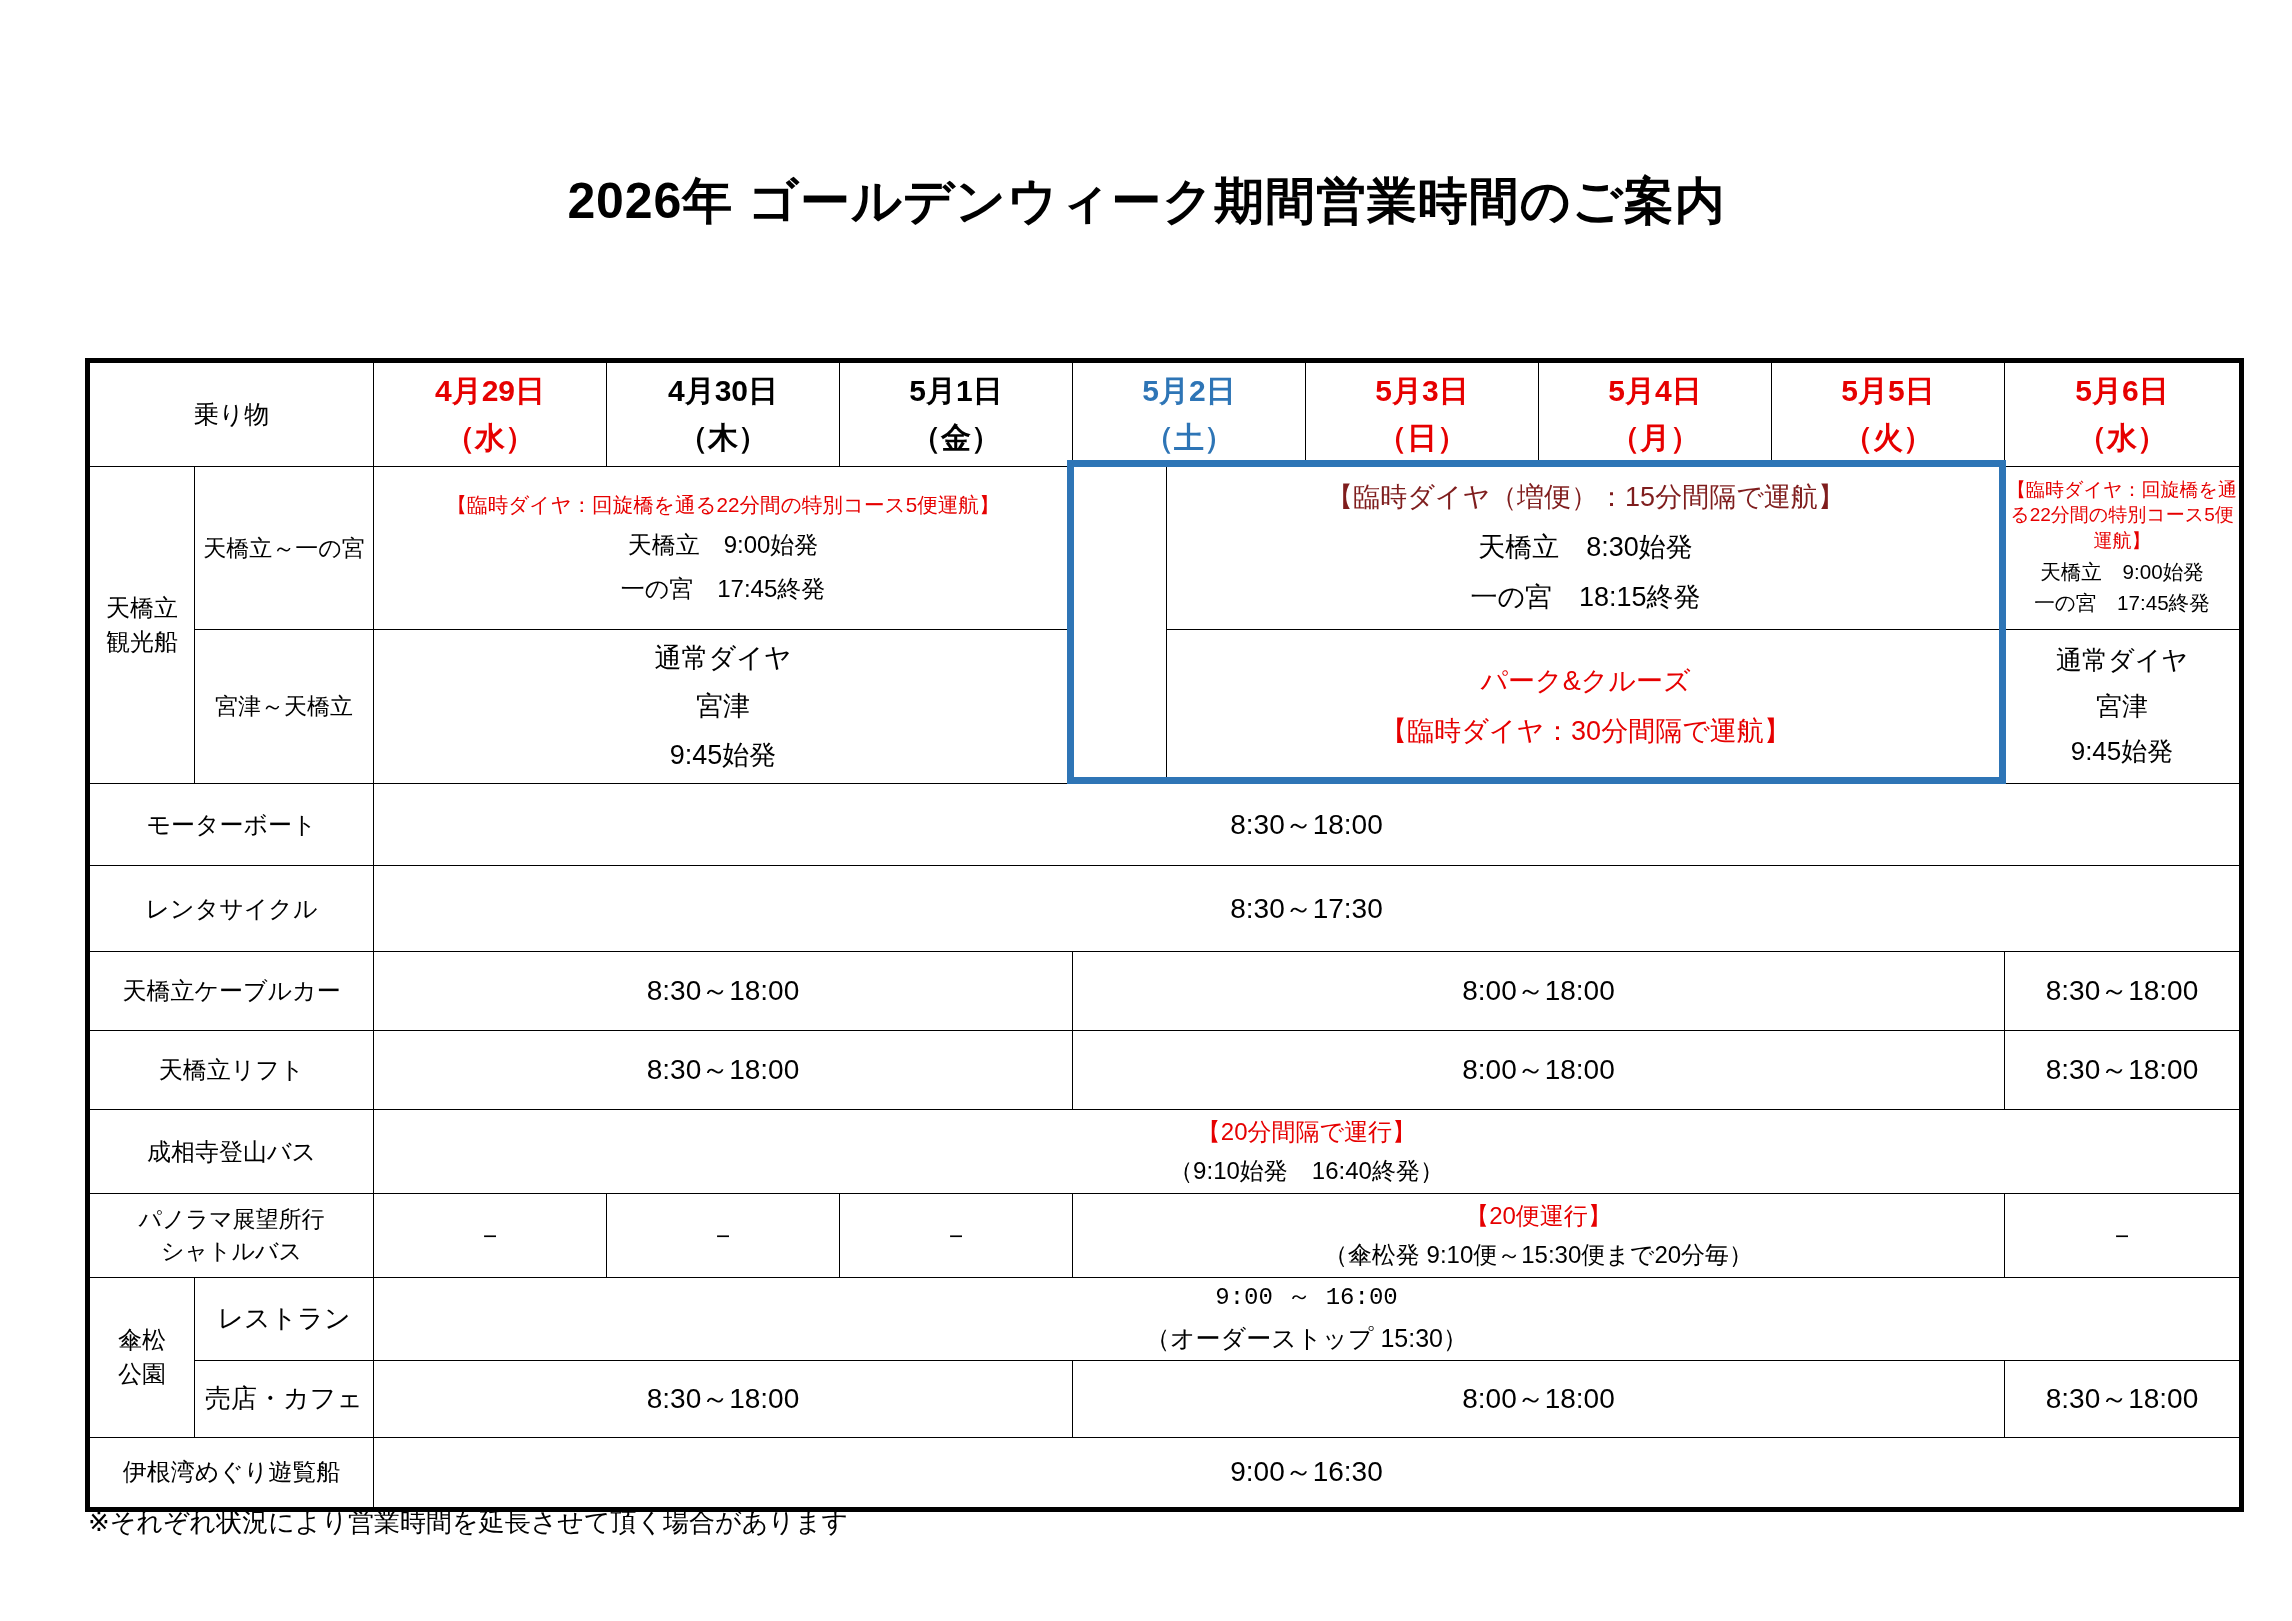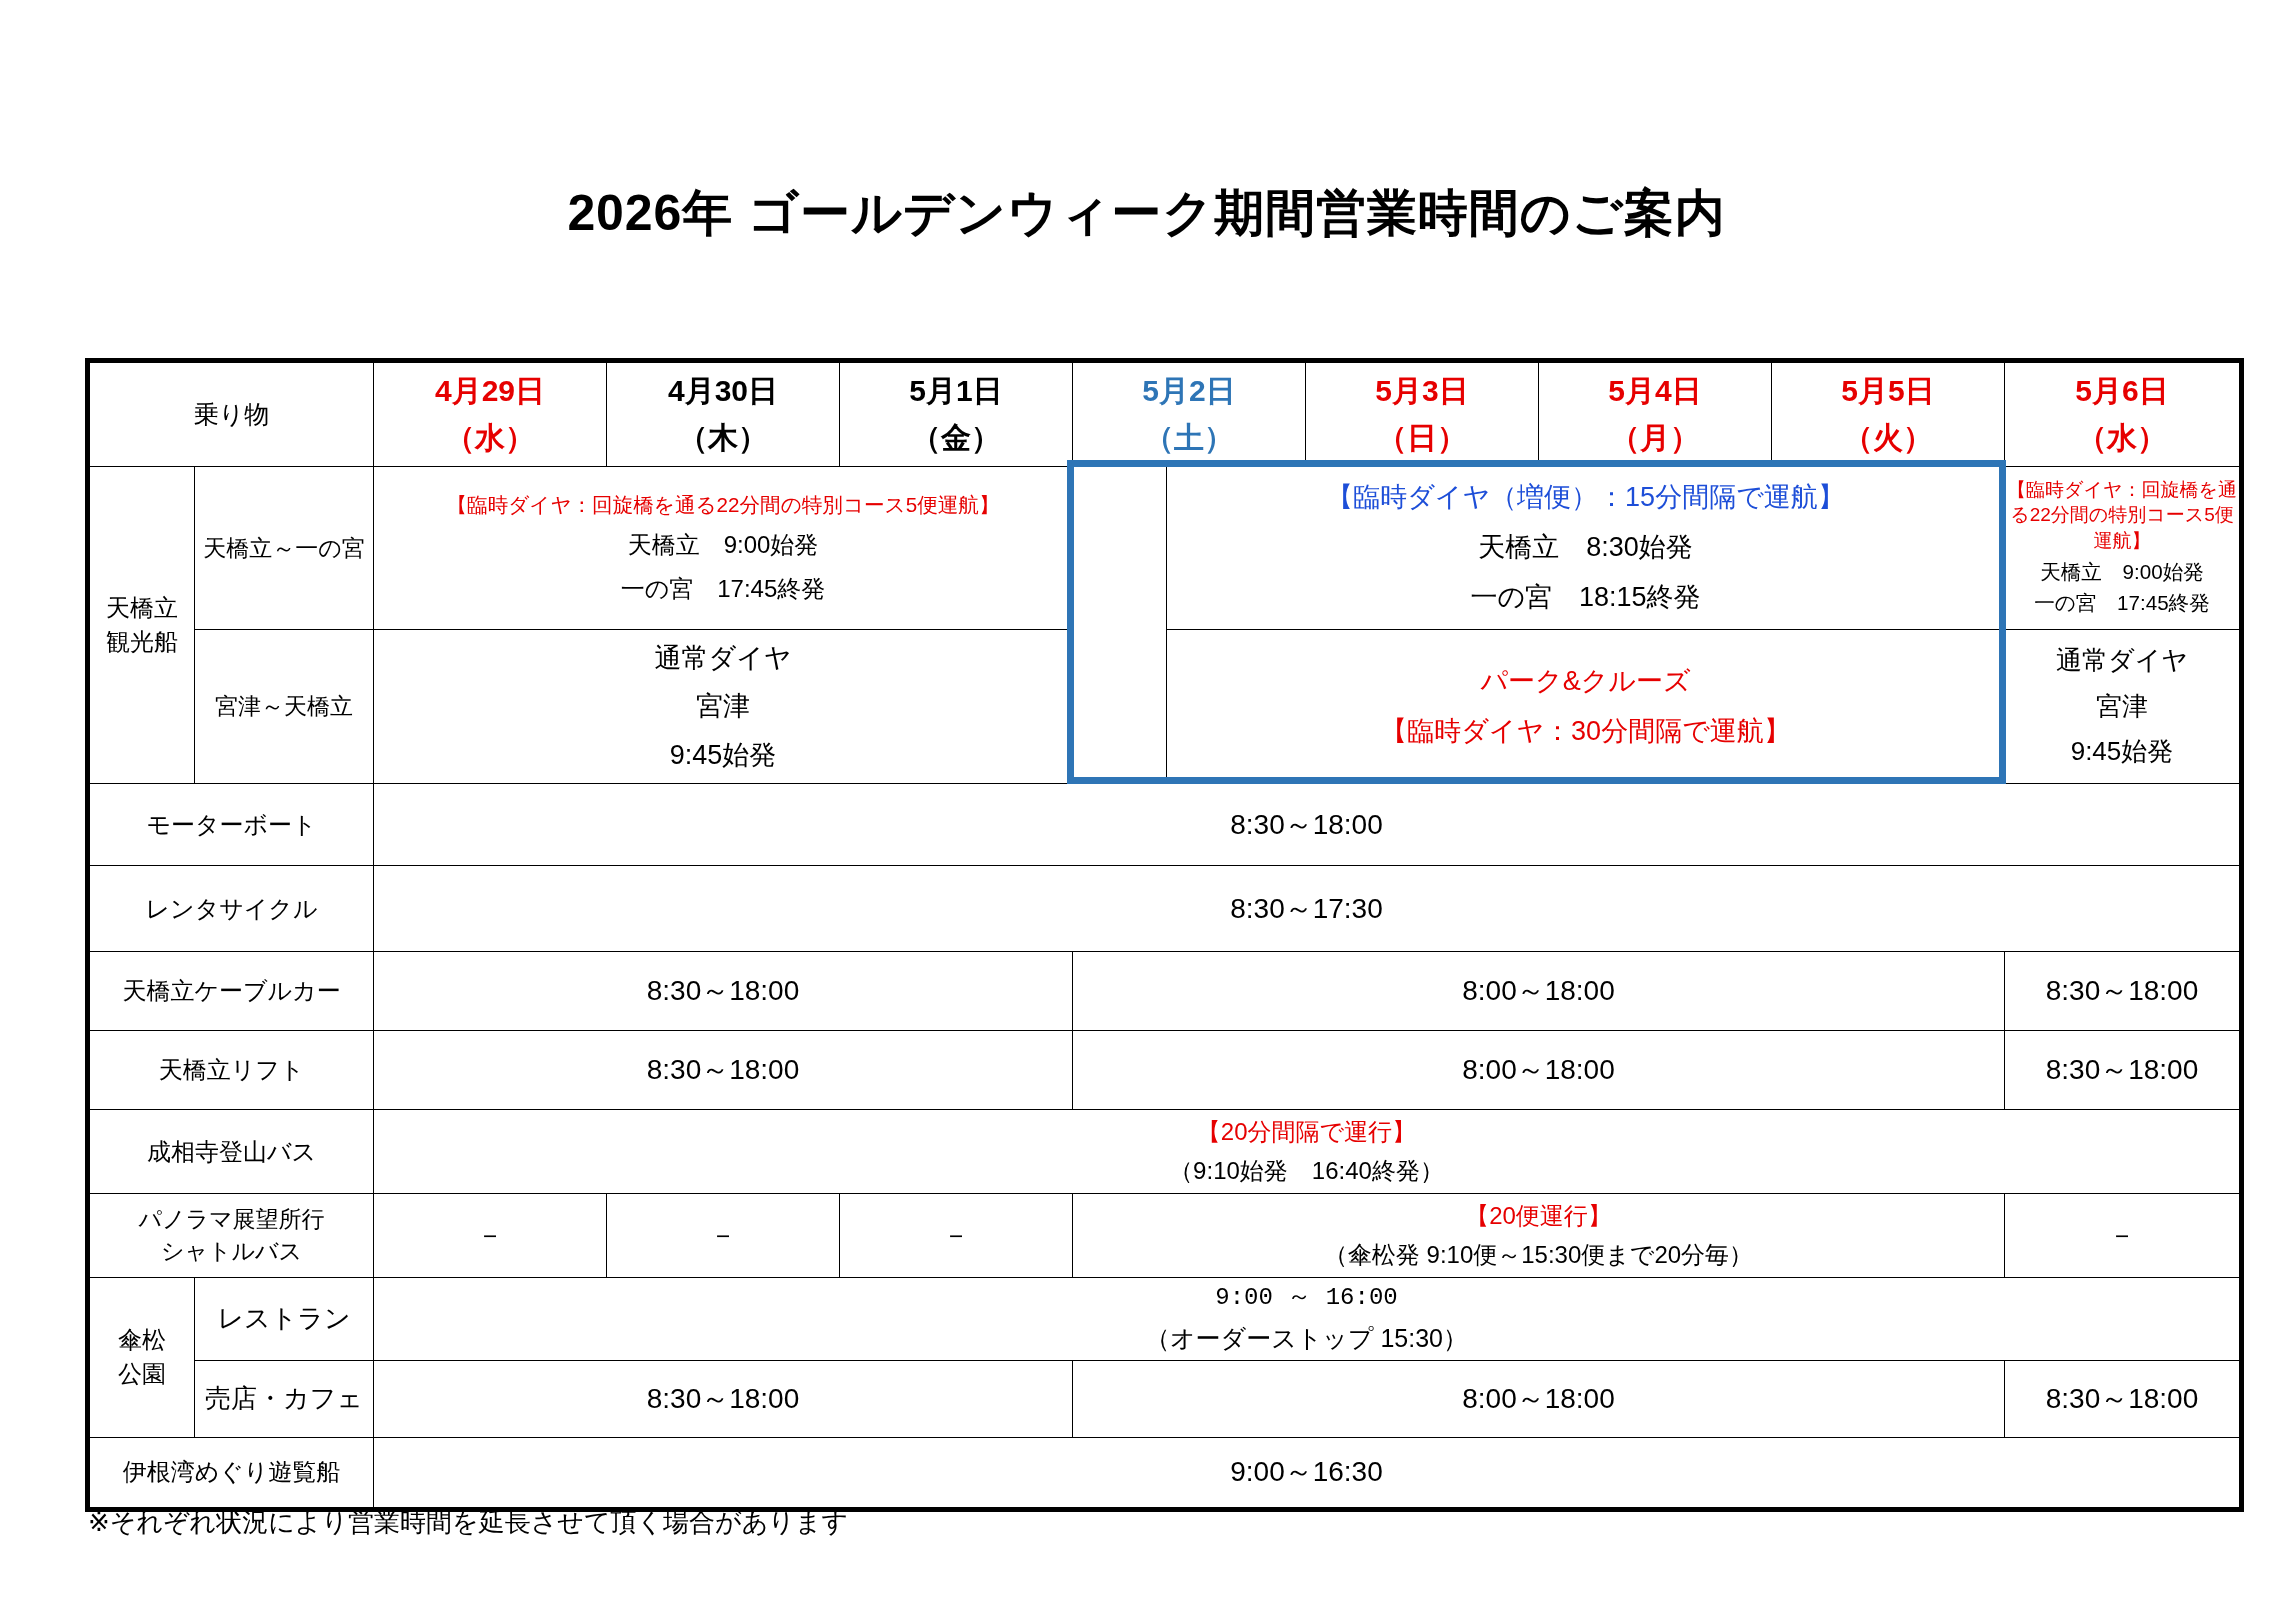--- a/index.html
+++ b/index.html
@@ -1,21 +1,21 @@
 <!DOCTYPE html>
 <html lang="ja" style="font-size:14.3px"><head>
 <meta charset="utf-8">
 <style>
   html,body{margin:0;padding:0;}
   body{
     width:2293px;height:1621px;position:relative;background:#ffffff;
     font-family:"Liberation Sans","DejaVu Sans",sans-serif;color:#000;
   }
   
-  .title-wrap{position:absolute;top:180px;left:0;width:2293px;text-align:center;}
+  .title-wrap{position:absolute;top:168px;left:0;width:2293px;text-align:center;}
   .main-title{font-size:50px;font-weight:700;letter-spacing:0.9px;}
   .sub-title{font-size:34px;font-weight:700;margin-top:12.5px;}
   
   .tbl-wrap{position:absolute;left:85px;top:358px;width:2154px;}
   table.sched{border-collapse:collapse;table-layout:fixed;width:2154px;border:5.4px solid #000;}
   table.sched td{border:1.8px solid #000;background:#fff;text-align:center;vertical-align:middle;padding:1.8px;overflow:hidden;}
   
   td.hdr{background:#dce2f0;font-weight:700;font-size:30px;line-height:1.55;}
   td.hdr-white{background:#ffffff;}
   td.vehicle-hdr{font-size:25px;font-weight:400;background:#fff;}
@@ -23,21 +23,21 @@
   .c-blue{color:#2e75b6;}
   
   td.lbl{font-size:24px;line-height:1.4;}
   td.lbl-left{text-align:left;padding-left:9px;font-size:26px;}
   
   td.time{font-size:28px;}
   
   .stack-early{font-size:24px;line-height:1.8;}
   .stack-early .note{color:#e60000;font-size:20.6px;}
   .stack-gw{font-size:27px;line-height:1.85;}
-  .stack-gw .note{color:#1d4ed8;}
+  .stack-gw .note{color:#7f1d1d;}
   .stack-last1{font-size:20.6px;line-height:1.5;}
   .stack-last1 .note{color:#e60000;font-size:19px;line-height:1.35;margin-bottom:3.6px;}
   .stack-normal{font-size:27px;line-height:1.8;}
   .stack-last2{font-size:26px;line-height:1.75;}
   .stack-redcruise{font-size:27px;line-height:1.85;color:#e60000;}
   .stack-bus{font-size:24px;line-height:1.65;}
   .stack-bus .note{color:#e60000;}
   .stack-rest{line-height:1.6;}
   .stack-rest .l1{font-size:24px;font-family:Liberation Mono, monospace;}
   .stack-rest .l2{font-size:25px;}

